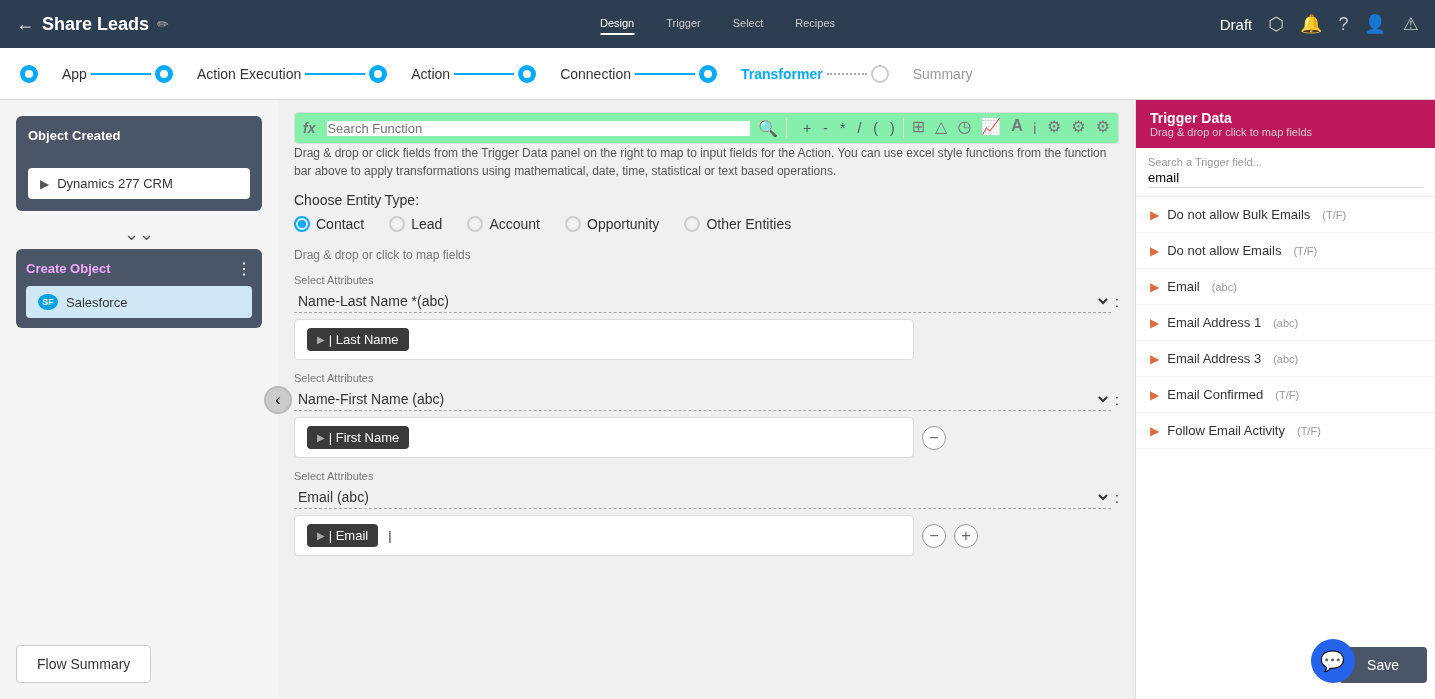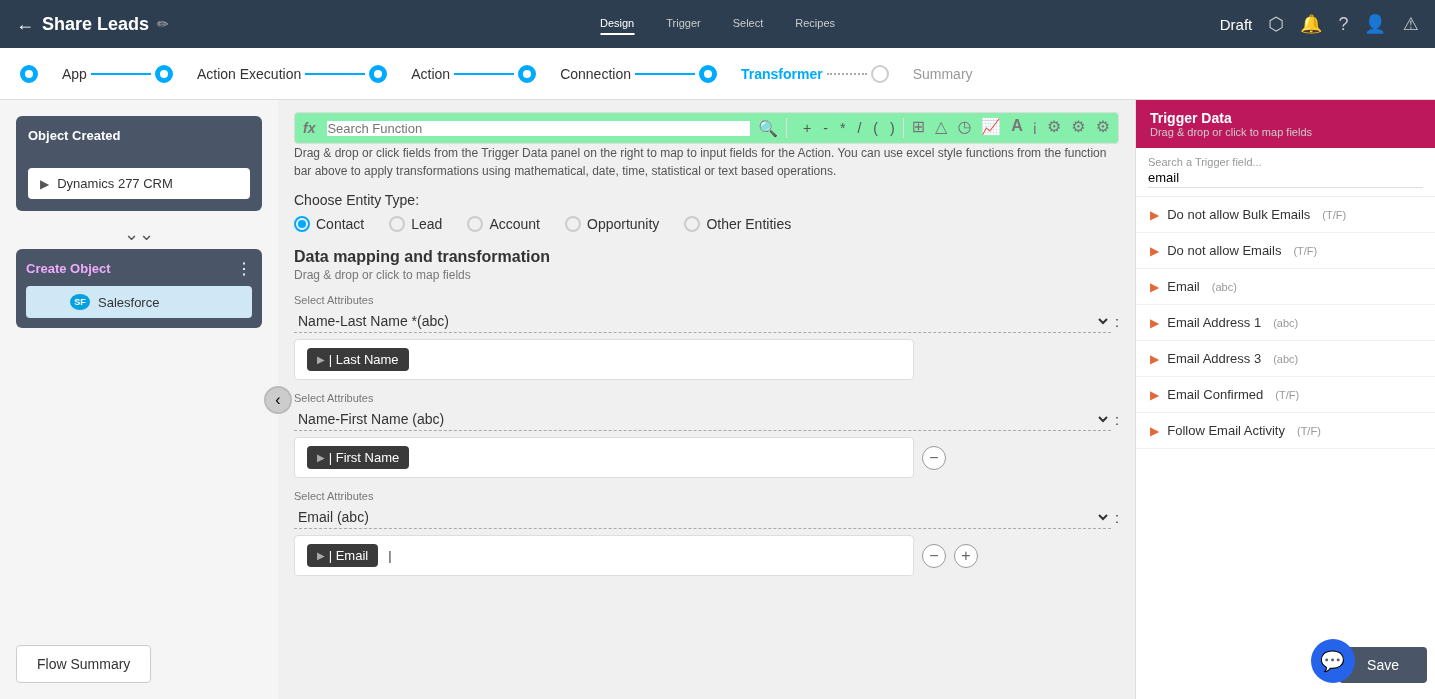--- a/index.html
+++ b/index.html
@@ -40,21 +40,21 @@
     .sidebar-card-title { color: white; font-size: 13px; font-weight: 600; margin-bottom: 25px; }
     .sidebar-card-body { background: white; border-radius: 4px; padding: 8px 12px; display: flex; align-items: center; gap: 8px; }
     .sidebar-card-icon { color: #555; font-size: 12px; }
     .sidebar-card-text { font-size: 13px; color: #333; }
     .sidebar-arrow { text-align: center; color: #555; font-size: 18px; margin: 4px 0; }
     .sidebar-card2 { background: #4a5568; border-radius: 6px; padding: 10px; margin-bottom: 8px; }
     .sidebar-card2-header { display: flex; justify-content: space-between; align-items: center; margin-bottom: 8px; }
     .sidebar-card2-title { color: #f0abfc; font-size: 13px; font-weight: 600; }
     .sidebar-card2-menu { color: white; cursor: pointer; font-size: 16px; }
     .sidebar-card2-body { background: #d0e8f5; border-radius: 4px; padding: 8px 12px; display: flex; align-items: center; gap: 8px; }
-    .salesforce-logo { width: 20px; height: 16px; background: #00a1e0; border-radius: 50%; display: flex; align-items: center; justify-content: center; color: white; font-size: 9px; font-weight: bold; margin-left: 32px; }
+    .salesforce-logo { width: 20px; height: 16px; background: #00a1e0; border-radius: 50%; display: flex; align-items: center; justify-content: center; color: white; font-size: 9px; font-weight: bold; }
     .collapse-btn { position: absolute; right: -14px; top: 50%; transform: translateY(-50%); background: #ccc; border-radius: 50%; width: 28px; height: 28px; display: flex; align-items: center; justify-content: center; cursor: pointer; z-index: 10; border: 2px solid #bbb; }
 
     
     .flow-summary-btn { position: absolute; bottom: 16px; left: 16px; background: white; border: 1px solid #ccc; border-radius: 4px; padding: 10px 20px; font-size: 14px; cursor: pointer; color: #333; }
 
     
     .content { flex: 1; overflow-y: auto; padding: 12px 16px; position: relative; }
 
     
     .func-bar { display: flex; align-items: center; border: 1px solid #ddd; background: #86efac; border-radius: 4px; margin-bottom: 0; padding: 4px 8px; gap: 8px; }
@@ -276,21 +276,20 @@
           <span>Opportunity</span>
         </div>
         <div class="radio-item">
           <div class="radio-circle"></div>
           <span>Other Entities</span>
         </div>
       </div>
     </div>
 
     <div class="mapping-section">
-      <div class="mapping-title">Data mapping and transformation</div>
       <div class="mapping-subtitle">Drag &amp; drop or click to map fields</div>
 
       <div class="attr-block">
         <div class="attr-label">Select Attributes</div>
         <div class="attr-select-row">
           <select class="attr-select">
             <option>Name-Last Name *(abc)</option>
           </select>
           <span class="attr-colon">:</span>
         </div>

